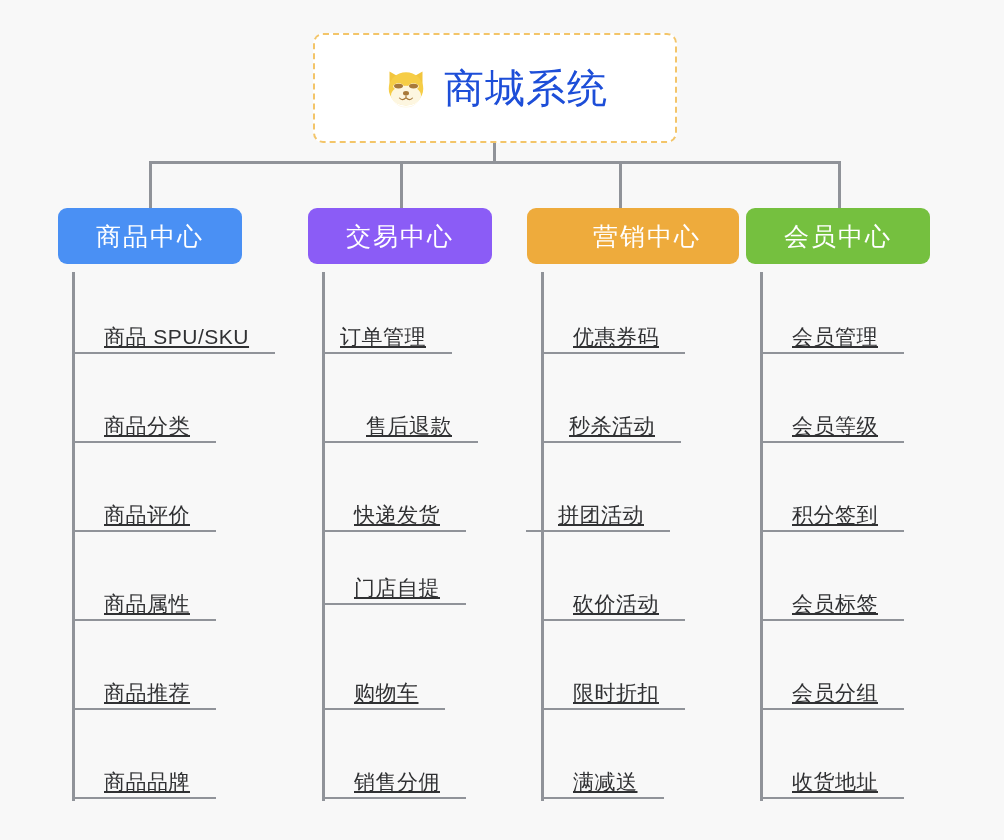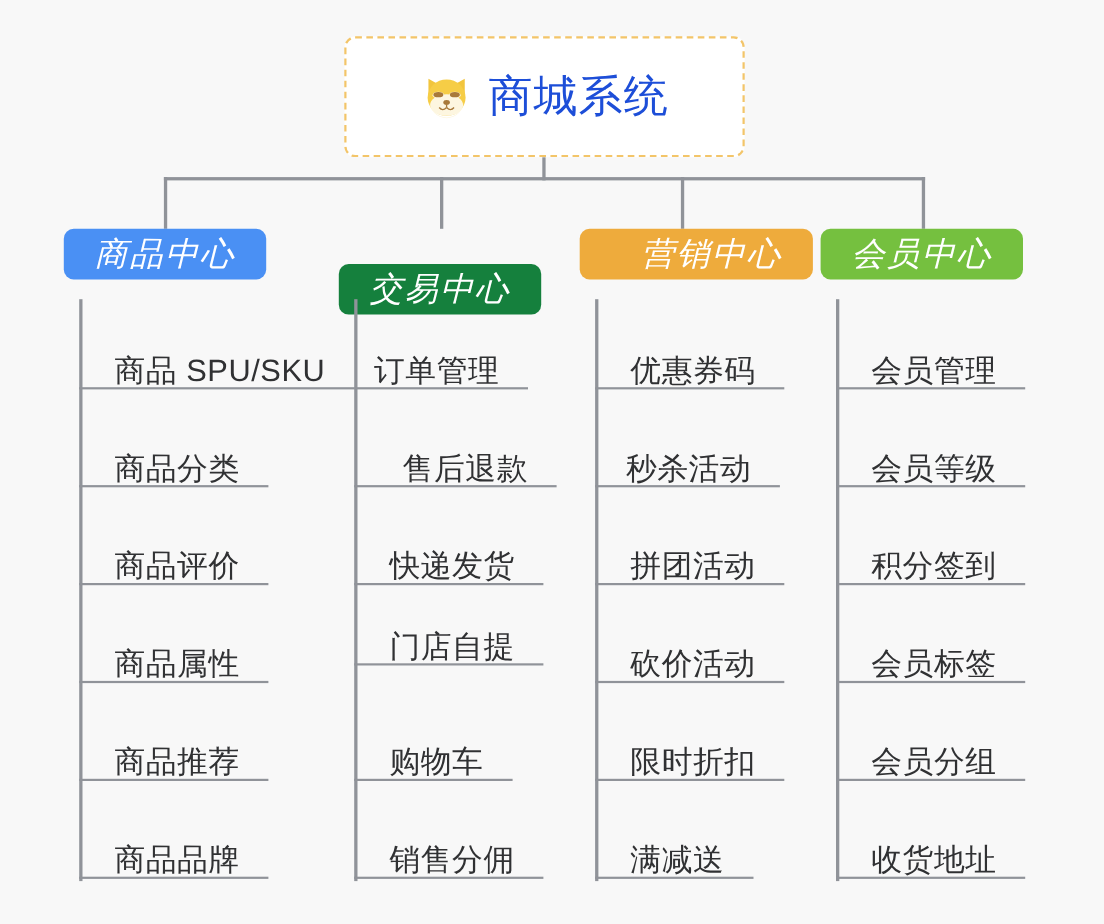--- a/index.html
+++ b/index.html
@@ -57,49 +57,49 @@
     font-size: 40px;
     color: #1d4ed8;
     line-height: 1;
     letter-spacing: 1px;
     white-space: nowrap;
   }
 
   
   .cat-box {
     position: absolute;
-    height: 46px;
+    height: 56px;
     border-radius: 9px;
     display: flex;
     align-items: center;
     justify-content: center;
     color: #ffffff;
-    font-size: 30px;
+    font-size: 25px;
     letter-spacing: 2px;
     white-space: nowrap;
-    font-style: italic;
   }
 
   
   .leaf {
     position: absolute;
     height: 40px;
     display: flex;
     align-items: flex-end;
     box-sizing: border-box;
     border-bottom: 2px solid #909399;
     padding-left: 32px;
     padding-right: 26px;
   }
   .leaf-label {
-    font-size: 28px;
+    font-size: 21px;
     color: #303133;
     line-height: 30px;
     white-space: nowrap;
     letter-spacing: 0.5px;
+    text-decoration: underline;
   }
 </style>
 </head>
 <body>
 
 <div id="chart">
 
   <div class="root-node">
     <span class="root-emoji">
       <svg viewBox="0 0 64 64" width="48" height="48" aria-hidden="true">
@@ -152,21 +152,21 @@
   <div class="leaf" style="left:72px; top:581px;">
     <span class="leaf-label">商品属性</span>
   </div>
   <div class="leaf" style="left:72px; top:670px;">
     <span class="leaf-label">商品推荐</span>
   </div>
   <div class="leaf" style="left:72px; top:759px;">
     <span class="leaf-label">商品品牌</span>
   </div>
 
-  <div class="cat-box" style="left:308px; top:208px; width:184px; background:#15803d;margin-top:32px;">
+  <div class="cat-box" style="left:308px; top:208px; width:184px; background:#8b5cf6;">
     <span>交易中心</span>
   </div>
   <div class="conn conn-v" style="left:322px; top:272px; height:529px;"></div>
 
   <div class="leaf" style="left:322px; top:314px;padding-left:18px;">
     <span class="leaf-label">订单管理</span>
   </div>
   <div class="leaf" style="left:322px; top:403px;padding-left:44px;">
     <span class="leaf-label">售后退款</span>
   </div>
@@ -187,21 +187,21 @@
     <span>营销中心</span>
   </div>
   <div class="conn conn-v" style="left:541px; top:272px; height:529px;"></div>
 
   <div class="leaf" style="left:541px; top:314px;">
     <span class="leaf-label">优惠券码</span>
   </div>
   <div class="leaf" style="left:541px; top:403px;padding-left:28px;">
     <span class="leaf-label">秒杀活动</span>
   </div>
-  <div class="leaf" style="left:541px; top:492px;">
+  <div class="leaf" style="left:526px; top:492px;">
     <span class="leaf-label">拼团活动</span>
   </div>
   <div class="leaf" style="left:541px; top:581px;">
     <span class="leaf-label">砍价活动</span>
   </div>
   <div class="leaf" style="left:541px; top:670px;">
     <span class="leaf-label">限时折扣</span>
   </div>
   <div class="leaf" style="left:541px; top:759px;">
     <span class="leaf-label">满减送</span>

